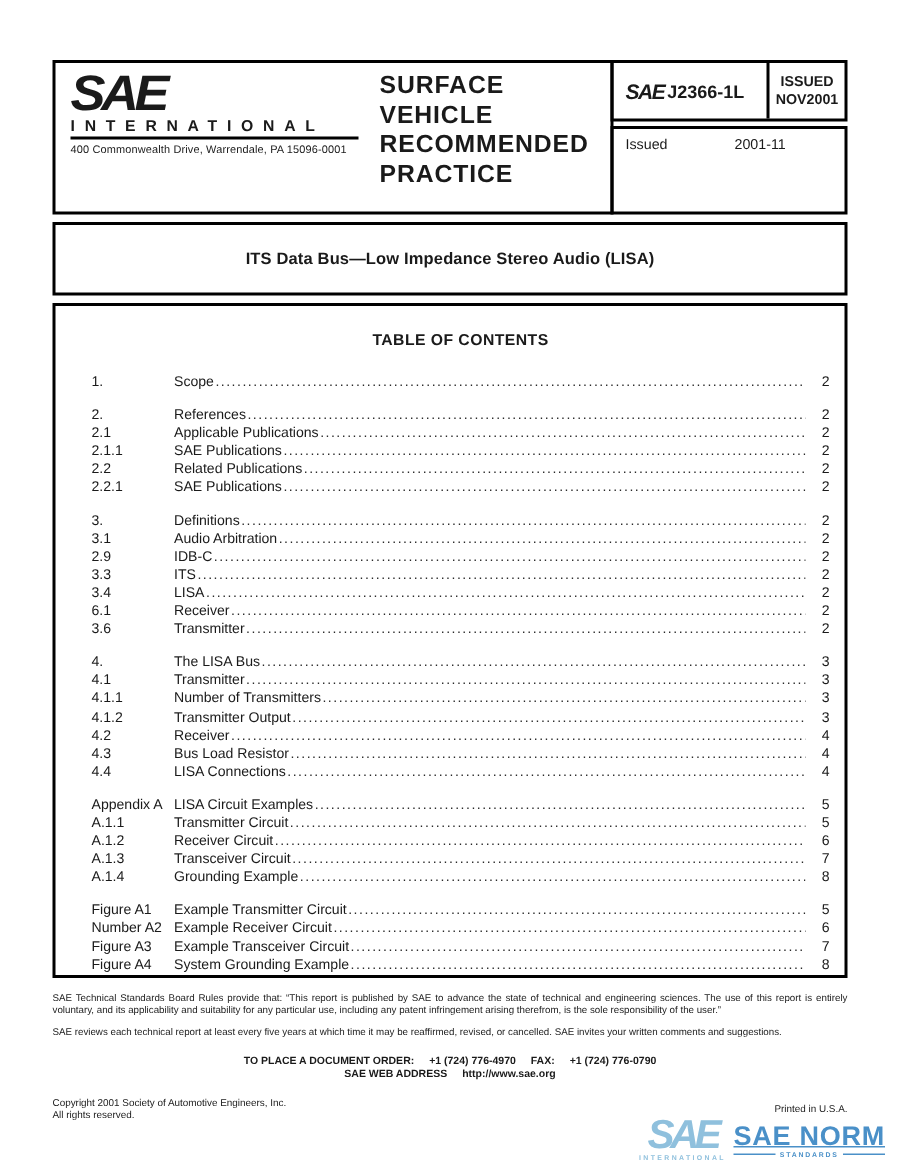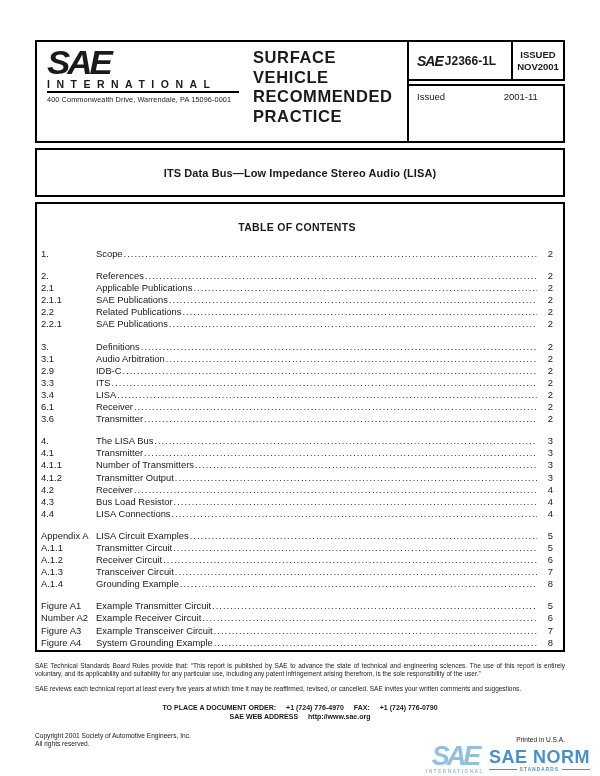--- a/index.html
+++ b/index.html
@@ -66,37 +66,37 @@
   .docnum-cell { flex: 1; display: flex; align-items: center; padding-left: 8px; white-space: nowrap; }
   .docnum-brand { font-size: 14px; font-weight: 900; font-style: italic; letter-spacing: -1px; }
   .docnum-num { font-size: 12px; font-weight: bold; margin-left: 2px; }
   .issued-stamp {
     width: 52px; border-left: 2px solid #000;
     display: flex; flex-direction: column; justify-content: center; align-items: center;
     font-size: 9.5px; font-weight: bold; line-height: 11.5px;
   }
   .hr-gap { height: 3px; }
   .hr-boxB { border: 2px solid #000; flex: 1; padding: 5px 8px; font-size: 9.5px; }
-  .issued-value { margin-left: 56px; }
+  .issued-value { margin-left: 42px; }
 
   
   .title-bar {
     margin-top: 5px;
     border: 2px solid #000;
     height: 49px;
     display: flex; align-items: center; justify-content: center;
     font-size: 11px; font-weight: bold; letter-spacing: 0.1px;
   }
 
   
   .toc-box {
     margin-top: 5px;
     border: 2.5px solid #000;
     height: 450px;
-    padding: 17px 10px 0 4px;
+    padding: 17px 10px 0 24px;
     overflow: hidden;
   }
   .toc-heading { text-align: center; font-size: 10.5px; font-weight: bold; letter-spacing: 0.3px; }
   .toc-list { margin-top: 15px; font-size: 9.4px; line-height: 12.1px; }
   .toc-row { display: flex; align-items: baseline; }
   .toc-row.gap { margin-top: 10px; }
   .toc-num { width: 55px; flex-shrink: 0; white-space: nowrap; }
   .toc-title { flex-shrink: 0; white-space: nowrap; padding-right: 1px; }
   .toc-dots { flex: 1; overflow: hidden; white-space: nowrap; height: 12px; }
   .toc-dots::after {
@@ -382,20 +382,20 @@
     <div class="printed-line">Printed in U.S.A.</div>
   </div>
 </div>
 
 <div class="watermark">
   <div class="wm-left">
     <div class="wm-sae" style="color: rgb(143, 192, 221);">SAE</div>
     <div class="wm-intl" style="color: rgb(143, 192, 221);">INTERNATIONAL</div>
   </div>
   <div class="wm-right">
-    <div class="wm-norm" style="color: rgb(74, 144, 200);">SAE NORM</div>
+    <div class="wm-norm" style="color: rgb(74, 144, 200); text-decoration: underline;">SAE NORM</div>
     <div class="wm-subline">
       <span class="wm-dash" style="border-top-color: rgb(74, 144, 200);"></span>
       <span class="wm-sub" style="color: rgb(74, 144, 200);">STANDARDS</span>
       <span class="wm-dash" style="border-top-color: rgb(74, 144, 200);"></span>
     </div>
   </div>
 </div>
 
 </body></html>

